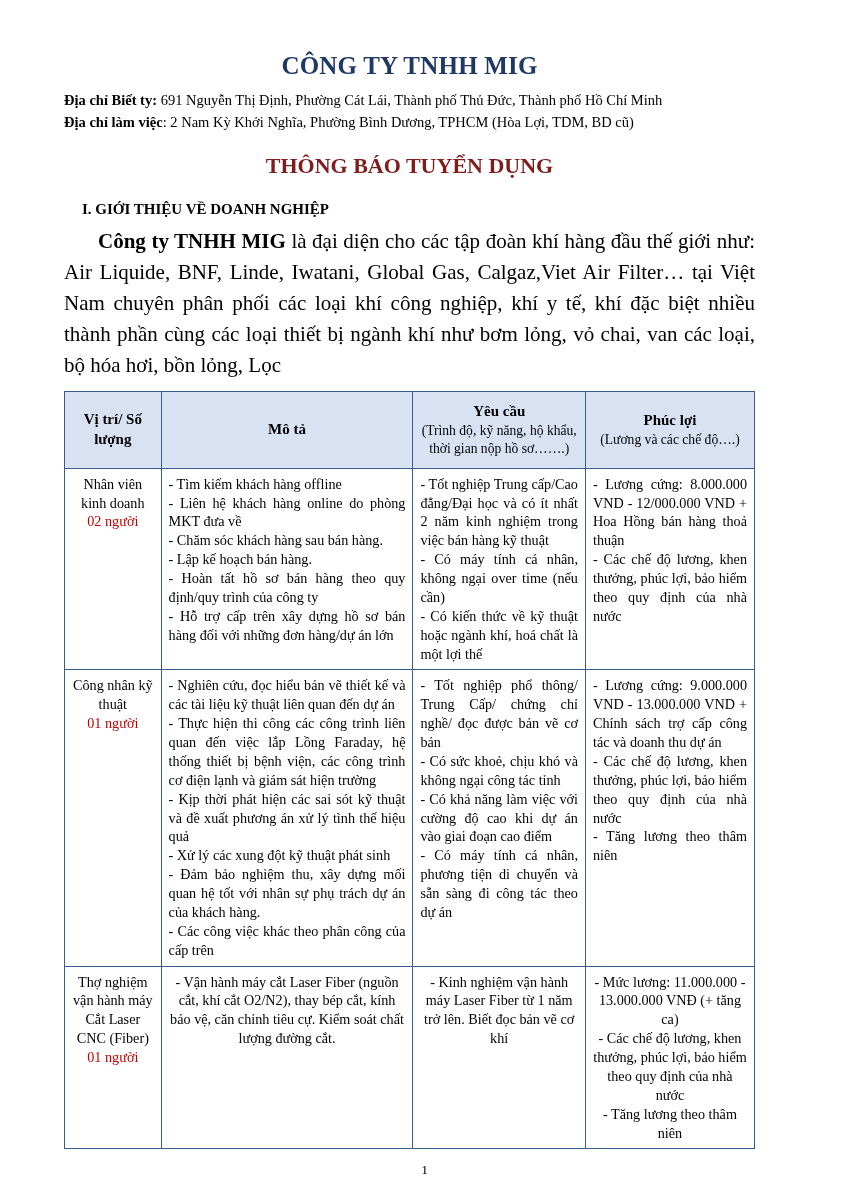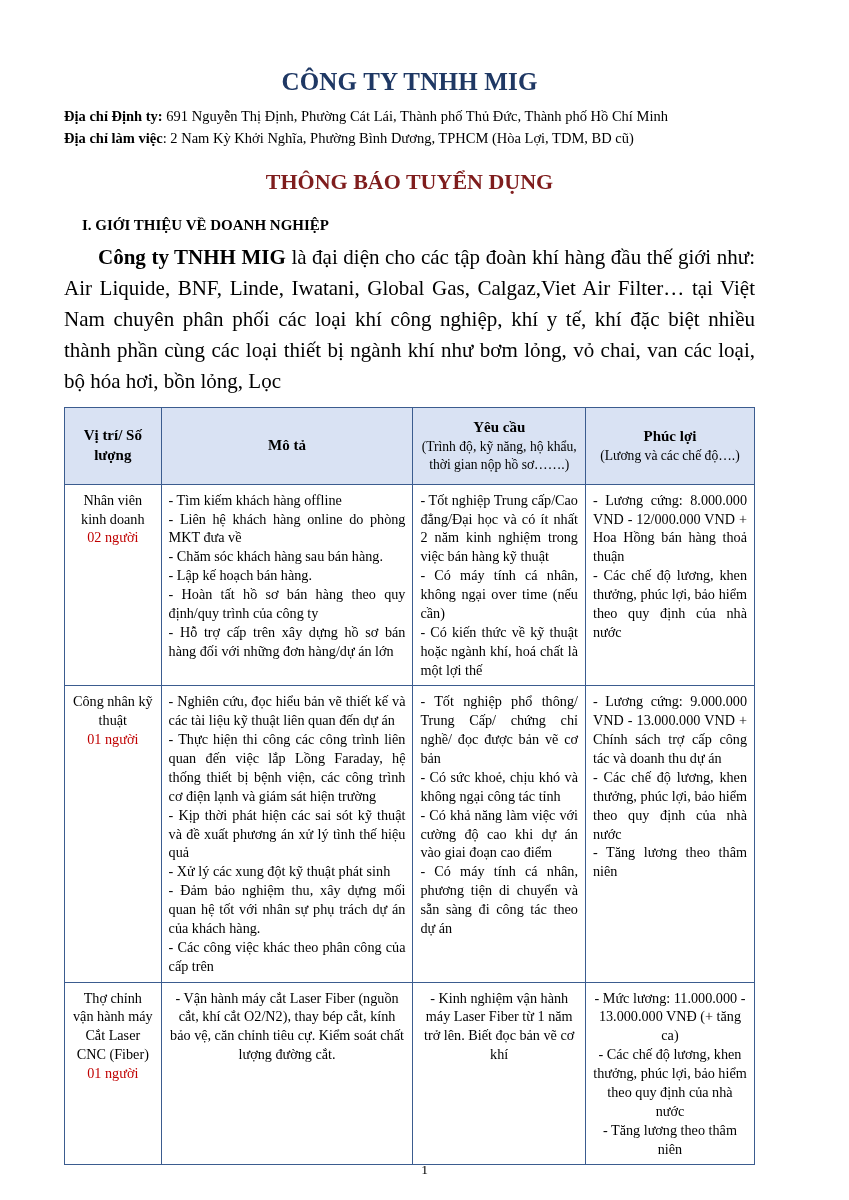--- a/index.html
+++ b/index.html
@@ -11,21 +11,21 @@
     width: 849px;
     height: 1200px;
     font-family: "Liberation Serif", serif;
     color: #000000;
     position: relative;
   }
   .page {
     width: 819px;
     height: 1200px;
     box-sizing: border-box;
-    padding: 62px 64px 20px 64px;
+    padding: 46px 64px 20px 64px;
     position: relative;
   }
   .company-title {
     text-align: center;
     font-size: 25px;
     font-weight: bold;
     color: #1f3864;
     letter-spacing: 0.2px;
     margin: 6px 0 10px 0;
     font-family: "Liberation Serif", serif;
@@ -124,21 +124,21 @@
   }
 </style>
 </head>
 <body>
 
 <div class="page">
 
   <div class="company-title">CÔNG TY TNHH MIG</div>
 
   <div class="addr-line">
-    <span class="lbl">Địa chỉ Định ty:</span><span> 691 Nguyễn Thị Định, Phường Cát Lái, Thành phố Thủ Đức, Thành phố Hồ Chí Minh</span>
+    <span class="lbl">Địa chỉ Biết ty:</span><span> 691 Nguyễn Thị Định, Phường Cát Lái, Thành phố Thủ Đức, Thành phố Hồ Chí Minh</span>
   </div>
 
   <div class="addr-line">
     <span class="lbl">Địa chỉ làm việc</span><span>: 2 Nam Kỳ Khởi Nghĩa, Phường Bình Dương, TPHCM (Hòa Lợi, TDM, BD cũ)</span>
   </div>
 
   <div class="notice-title">THÔNG BÁO TUYỂN DỤNG</div>
 
   <div class="section-heading">I. GIỚI THIỆU VỀ DOANH NGHIỆP</div>
 
@@ -204,21 +204,21 @@
         <td class="cell req" style="white-space: pre-line;">- Tốt nghiệp phổ thông/ Trung Cấp/ chứng chỉ nghề/ đọc được bản vẽ cơ bản
 - Có sức khoẻ, chịu khó và không ngại công tác tỉnh
 - Có khả năng làm việc với cường độ cao khi dự án vào giai đoạn cao điểm
 - Có máy tính cá nhân, phương tiện di chuyển và sẵn sàng đi công tác theo dự án</td>
         <td class="cell ben" style="white-space: pre-line;">- Lương cứng: 9.000.000 VND - 13.000.000 VND + Chính sách trợ cấp công tác và doanh thu dự án
 - Các chế độ lương, khen thưởng, phúc lợi, bảo hiểm theo quy định của nhà nước
 - Tăng lương theo thâm niên</td>
       </tr>
       <tr>
         <td class="pos">
-          <span>Thợ chỉnh vận hành máy Cắt Laser CNC (Fiber)</span>
+          <span>Thợ nghiệm vận hành máy Cắt Laser CNC (Fiber)</span>
           <span class="count">01 người</span>
         </td>
         <td class="cell center-cell" style="white-space: pre-line;">-  Vận hành máy cắt Laser Fiber (nguồn cắt, khí cắt O2/N2), thay bép cắt, kính bảo vệ, căn chỉnh tiêu cự. Kiểm soát chất lượng đường cắt.</td>
         <td class="cell center-cell" style="white-space: pre-line;">- Kinh nghiệm vận hành máy Laser Fiber từ 1 năm trở lên. Biết đọc bản vẽ cơ khí</td>
         <td class="cell center-cell" style="white-space: pre-line;">- Mức lương: 11.000.000 - 13.000.000 VNĐ (+ tăng ca)
 - Các chế độ lương, khen thưởng, phúc lợi, bảo hiểm theo quy định của nhà nước
 - Tăng lương theo thâm niên</td>
       </tr>
     </tbody>
   </table>

